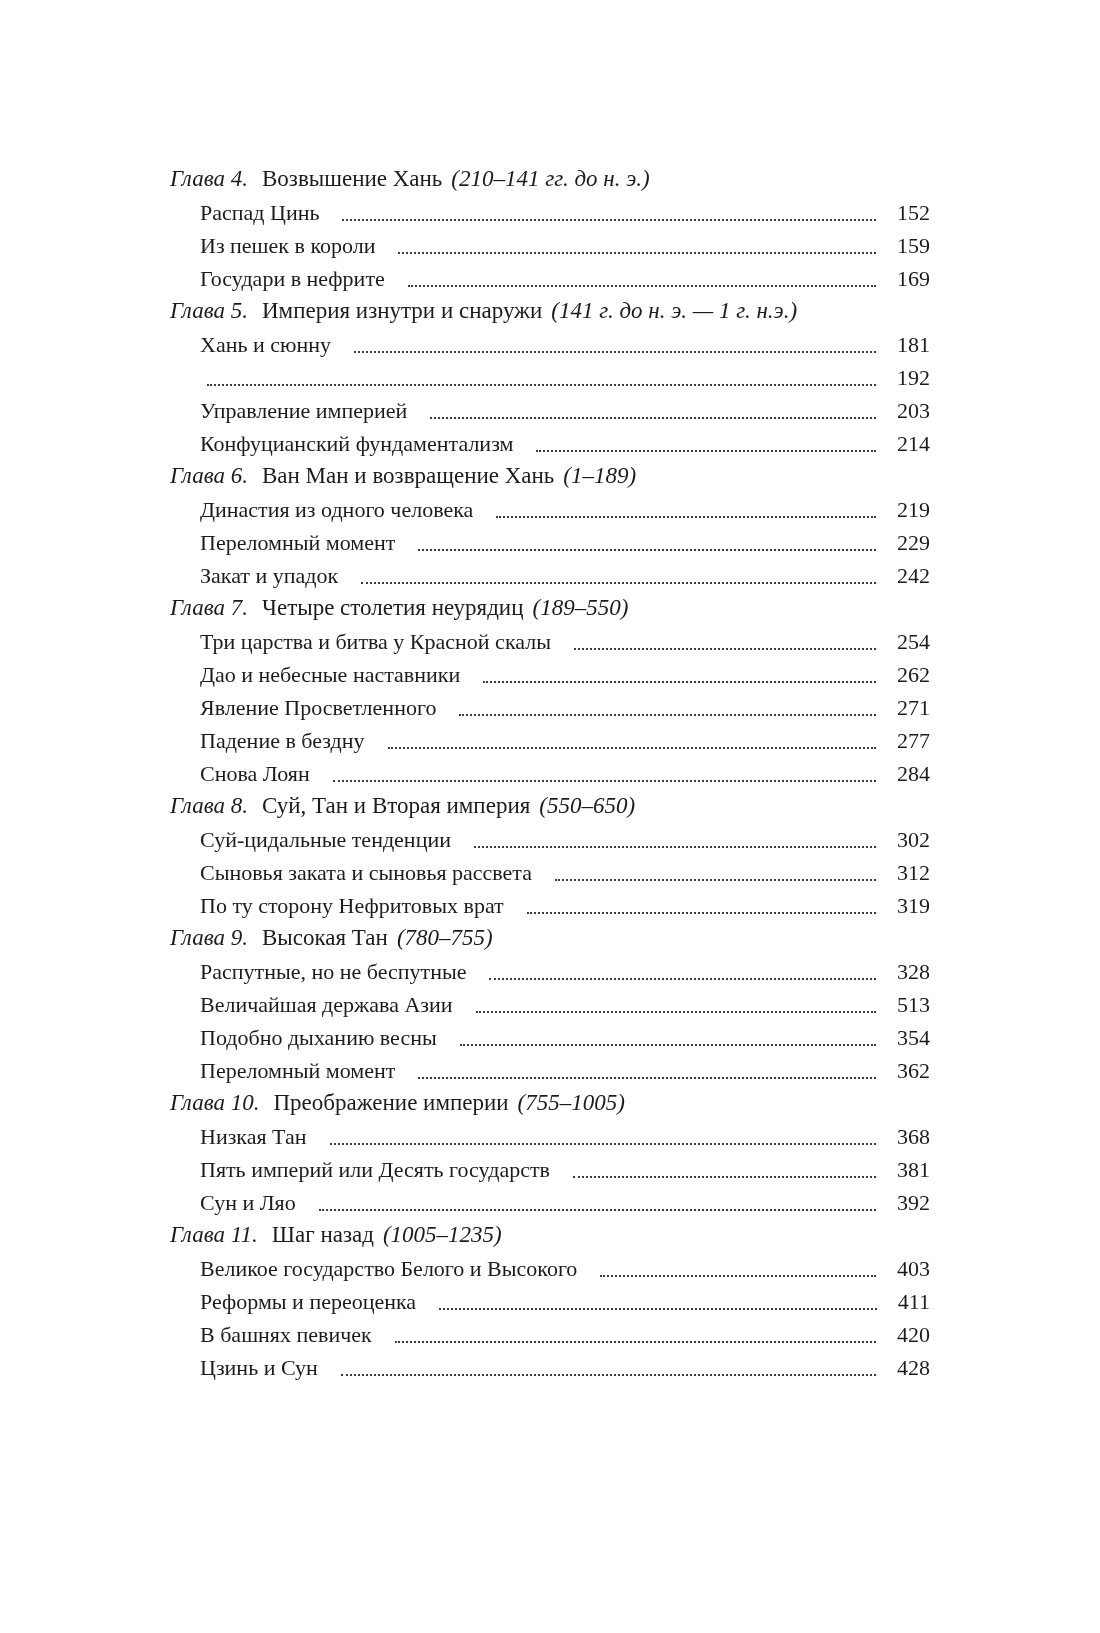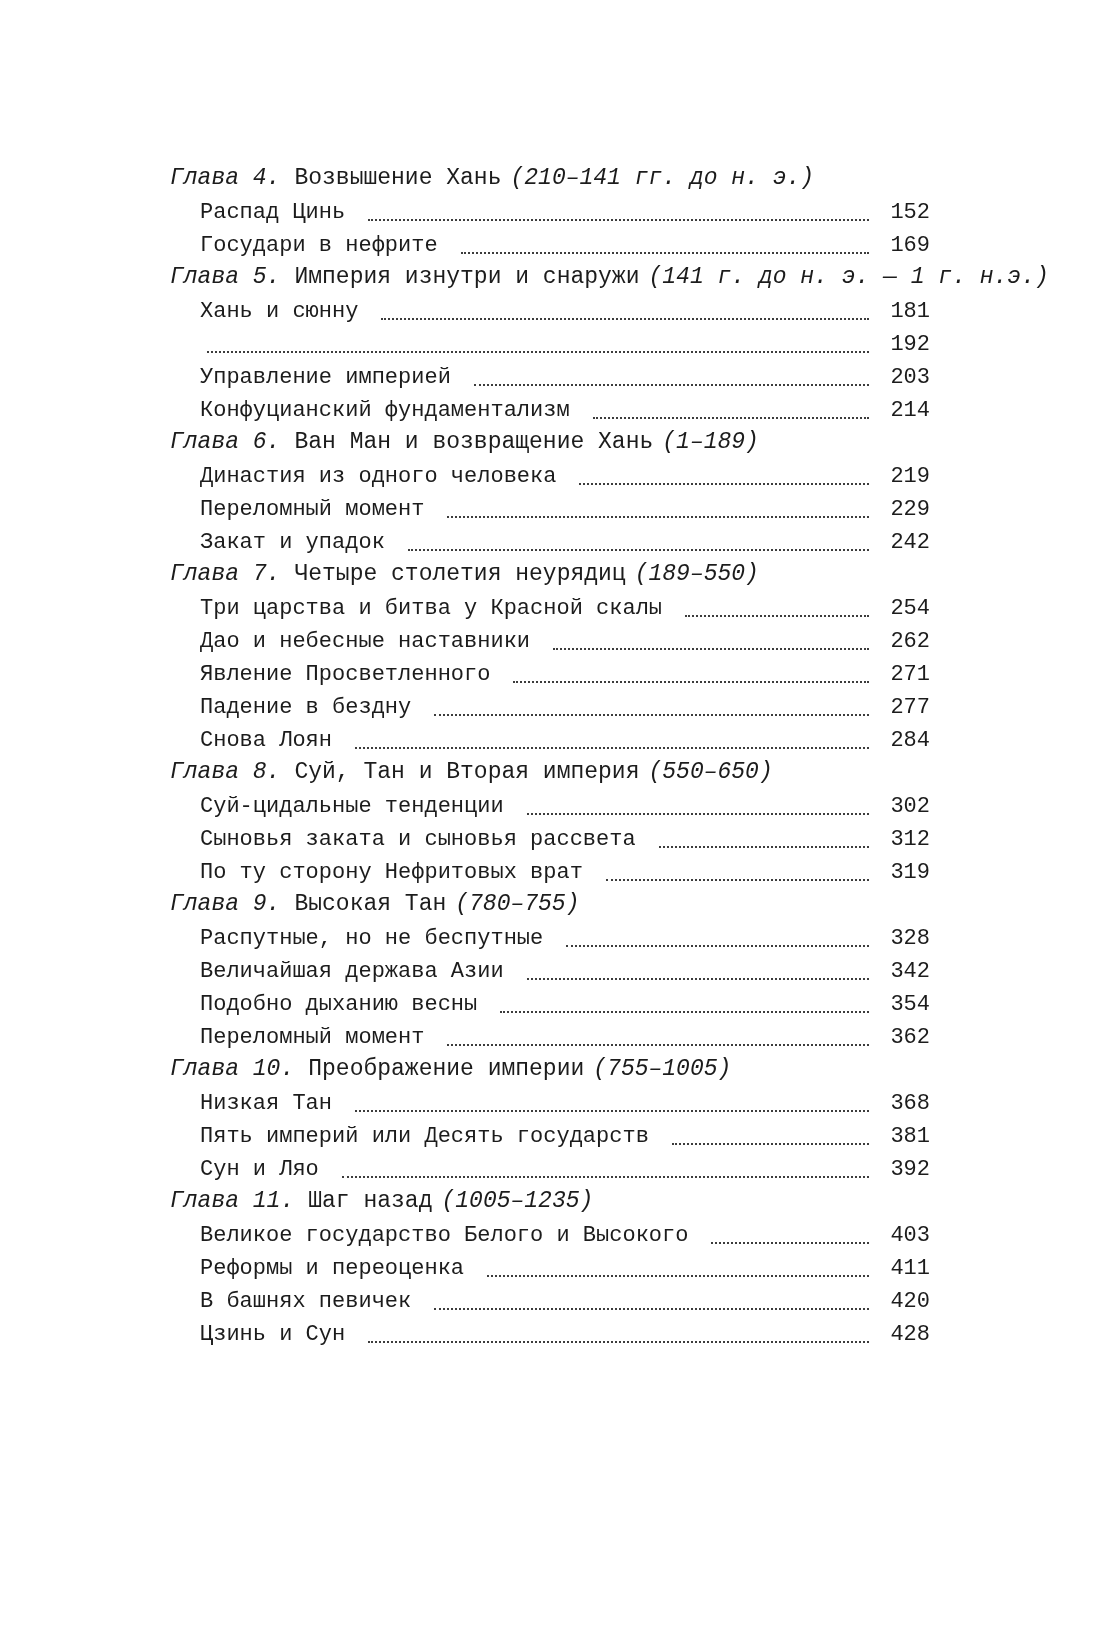--- a/index.html
+++ b/index.html
@@ -11,21 +11,20 @@
     font-family: "Liberation Serif", "DejaVu Serif", serif;
     color: #1c1c1c;
   }
   .page {
     position: absolute;
     left: 0; top: 0;
     width: 1100px;
     height: 1633px;
     background: #ffffff;
     overflow: hidden;
-    font-family: Liberation Mono, monospace;
   }
   .toc {
     position: absolute;
     left: 170px;
     top: 162px;
     width: 760px;
   }
   .chapter-heading {
     display: flex;
     align-items: baseline;
@@ -79,20 +78,25 @@
       <span class="ch-title">Возвышение Хань</span>
       <span class="ch-dates">(210–141 гг. до н. э.)</span>
     </div>
 
   <div class="entry">
     <span class="entry-title">Распад Цинь</span>
     <span class="dots"></span>
     <span class="entry-page">152</span>
   </div>
 
+  <div class="entry">
+    <span class="entry-title">Из пешек в короли</span>
+    <span class="dots"></span>
+    <span class="entry-page">159</span>
+  </div>
 
   <div class="entry">
     <span class="entry-title">Государи в нефрите</span>
     <span class="dots"></span>
     <span class="entry-page">169</span>
   </div>
 </div>
 
   <div class="chapter">
     <div class="chapter-heading">
@@ -225,21 +229,21 @@
 
   <div class="entry">
     <span class="entry-title">Распутные, но не беспутные</span>
     <span class="dots"></span>
     <span class="entry-page">328</span>
   </div>
 
   <div class="entry">
     <span class="entry-title">Величайшая держава Азии</span>
     <span class="dots"></span>
-    <span class="entry-page">342</span>
+    <span class="entry-page">513</span>
   </div>
 
   <div class="entry">
     <span class="entry-title">Подобно дыханию весны</span>
     <span class="dots"></span>
     <span class="entry-page">354</span>
   </div>
 
   <div class="entry">
     <span class="entry-title">Переломный момент</span>

